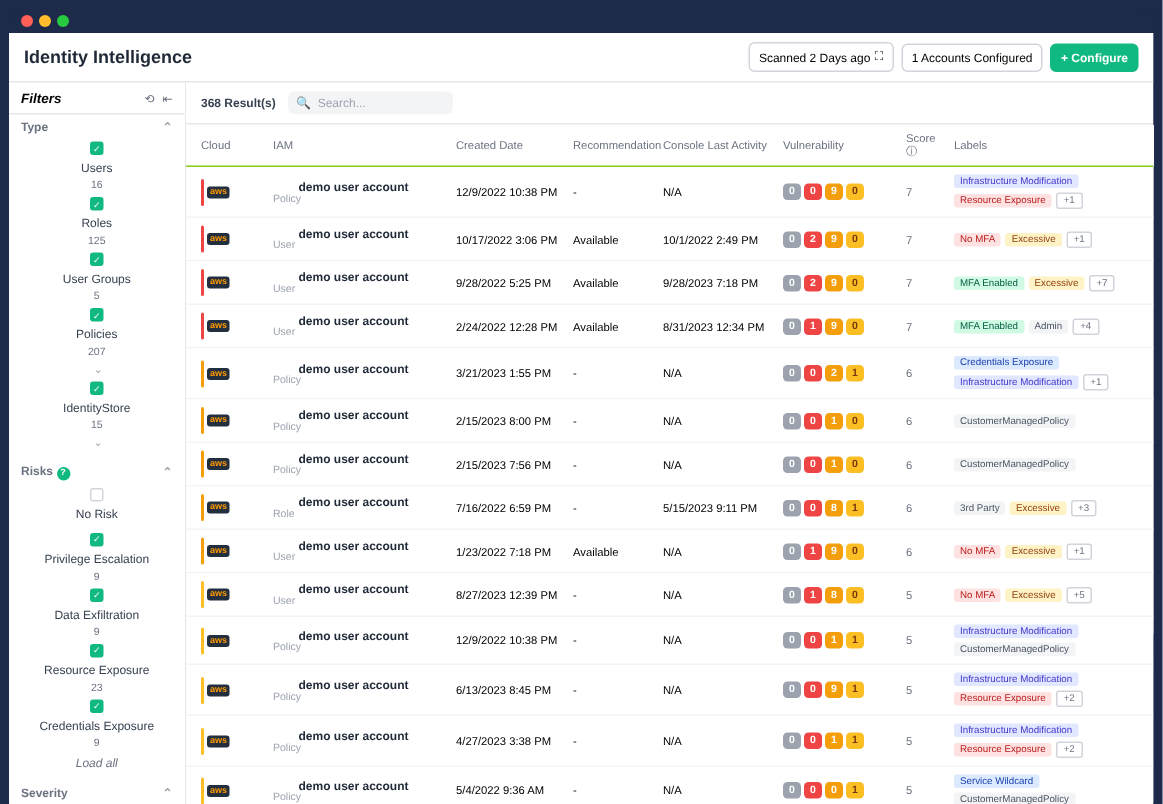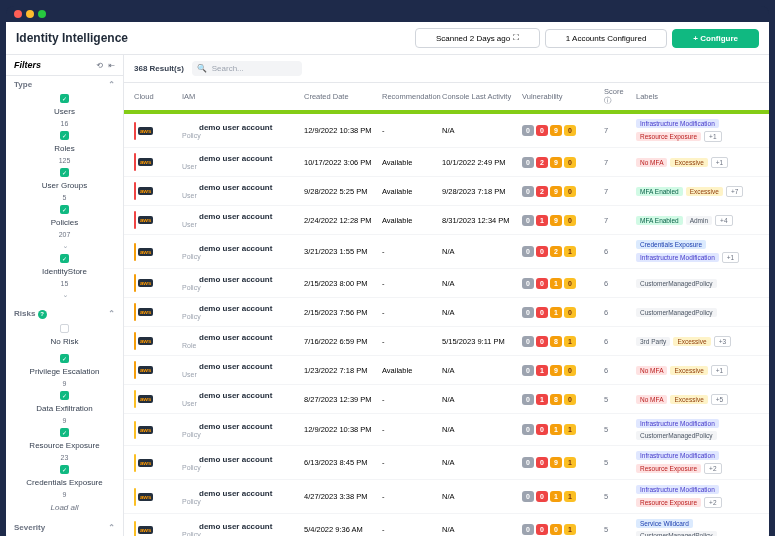--- a/index.html
+++ b/index.html
@@ -6,21 +6,21 @@
 body { font-family: -apple-system, BlinkMacSystemFont, "Segoe UI", Arial, sans-serif; background: #1e2a4a; padding: 6px; }
 .frame { background: #1e2a4a; border-radius: 8px; overflow: hidden; }
 .titlebar { background: #1e2a4a; padding: 4px 8px; }
 .dots { display: flex; gap: 4px; }
 .dot { width: 8px; height: 8px; border-radius: 50%; }
 .dot.r { background: #ff5f56; } .dot.y { background: #ffbd2e; } .dot.g { background: #27c93f; }
 .app { background: #f7f8fa; height: 520px; overflow: hidden; display: flex; flex-direction: column; }
 .hdr { background: #fff; display: flex; align-items: center; justify-content: space-between; padding: 6px 10px; border-bottom: 1px solid #e5e7eb; gap: 11px; }
 .hdr h1 { font-size: 12px; font-weight: 700; color: #1f2937; }
 .hdr-r { display: flex; gap: 5px; align-items: center; }
-.btn { font-size: 8px; padding: 4px 20px; border: 1px solid #d1d5db; border-radius: 4px; background: #fff; cursor: pointer; display: flex; align-items: center; gap: 3px; }
+.btn { font-size: 8px; padding: 4px 6px; border: 1px solid #d1d5db; border-radius: 4px; background: #fff; cursor: pointer; display: flex; align-items: center; gap: 3px; }
 .btn.primary { background: #10b981; color: #fff; border-color: #10b981; font-weight: 600; }
 .body { display: flex; flex: 1; overflow: hidden; }
 .side { width: 118px; background: #fff; border-right: 1px solid #e5e7eb; overflow-y: auto; font-size: 8px; }
 .side-hdr { display: flex; align-items: center; justify-content: space-between; padding: 5px 8px; border-bottom: 1px solid #e5e7eb; }
 .side-hdr b { font-size: 9px; font-weight: 700; font-style: italic; }
 .side-hdr .ico { font-size: 8px; color: #6b7280; margin-left: 3px; cursor: pointer; }
 .sec { padding: 4px 8px; }
 .sec-t { font-size: 8px; font-weight: 600; color: #6b7280; display: flex; align-items: center; justify-content: space-between; margin-bottom: 3px; }
 .sec-t .chev { font-size: 8px; color: #9ca3af; }
 .fi { display: flex; align-items: center; gap: 4px; padding: 2px 0; font-size: 8px; color: #374151; flex-direction: column; }
@@ -31,21 +31,21 @@
 .fi .lbl { flex: 1; }
 .fi .ct { color: #6b7280; font-size: 7px; }
 .fi .chev { color: #9ca3af; font-size: 7px; margin-left: 2px; }
 .loadall { text-align: center; font-size: 8px; color: #6b7280; padding: 3px; cursor: pointer; font-style: italic; }
 .main { flex: 1; display: flex; flex-direction: column; overflow: hidden; }
 .toolbar { display: flex; align-items: center; gap: 8px; padding: 6px 10px; background: #fff; border-bottom: 1px solid #e5e7eb; }
 .rescount { font-size: 8px; font-weight: 600; color: #374151; }
 .search { flex: 0 0 110px; display: flex; align-items: center; gap: 4px; background: #f3f4f6; border-radius: 4px; padding: 3px 6px; font-size: 8px; color: #9ca3af; }
 .tbl { flex: 1; overflow-y: auto; }
 .thead, .trow { display: grid; grid-template-columns: 44px 118px 74px 56px 76px 78px 28px 1fr; gap: 4px; align-items: center; padding: 4px 10px; font-size: 7.5px; }
-.thead { color: #6b7280; background: #fff; border-bottom: 4px solid #84cc16; position: sticky; top: 0; }
+.thead { color: #6b7280; background: #fff; border-bottom: 1px solid #84cc16; position: sticky; top: 0; }
 .trow { background: #fff; border-bottom: 1px solid #f3f4f6; padding-top: 5px; padding-bottom: 5px; }
 .cloud { display: flex; align-items: center; gap: 2px; }
 .bar { width: 2px; height: 18px; border-radius: 1px; }
 .bar.red { background: #ef4444; } .bar.ora { background: #f59e0b; } .bar.yel { background: #fbbf24; }
 .aws { font-size: 6px; font-weight: 700; color: #ff9900; background: #232f3e; padding: 1px 2px; border-radius: 2px; }
 .iam .nm { font-size: 8px; font-weight: 600; color: #1f2937; margin-left: 17px; }
 .iam .tp { font-size: 7px; color: #9ca3af; }
 .vuln { display: flex; gap: 2px; }
 .pill { min-width: 12px; height: 11px; padding: 0 2px; border-radius: 3px; font-size: 7px; font-weight: 600; color: #fff; display: flex; align-items: center; justify-content: center; }
 .pill.gray { background: #9ca3af; } .pill.red { background: #ef4444; } .pill.ora { background: #f59e0b; } .pill.yel { background: #fbbf24; color:#78350f; }

